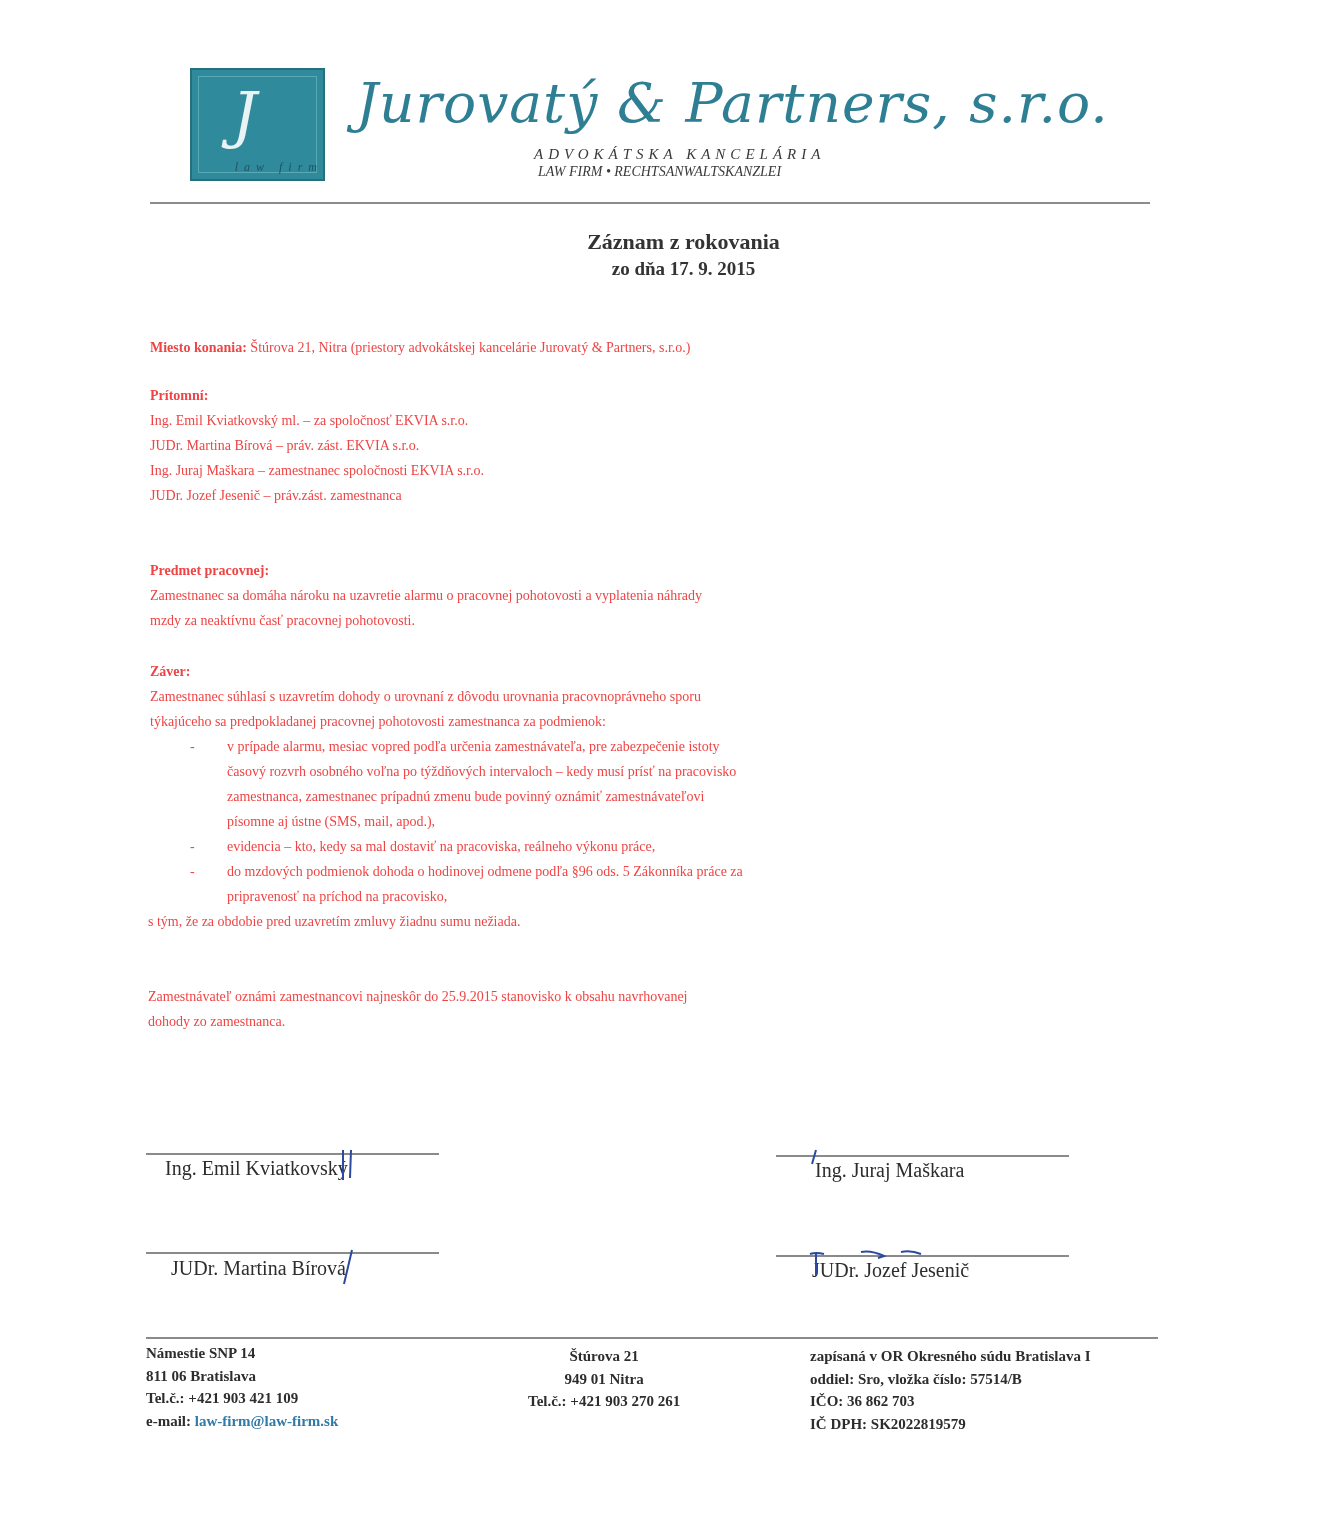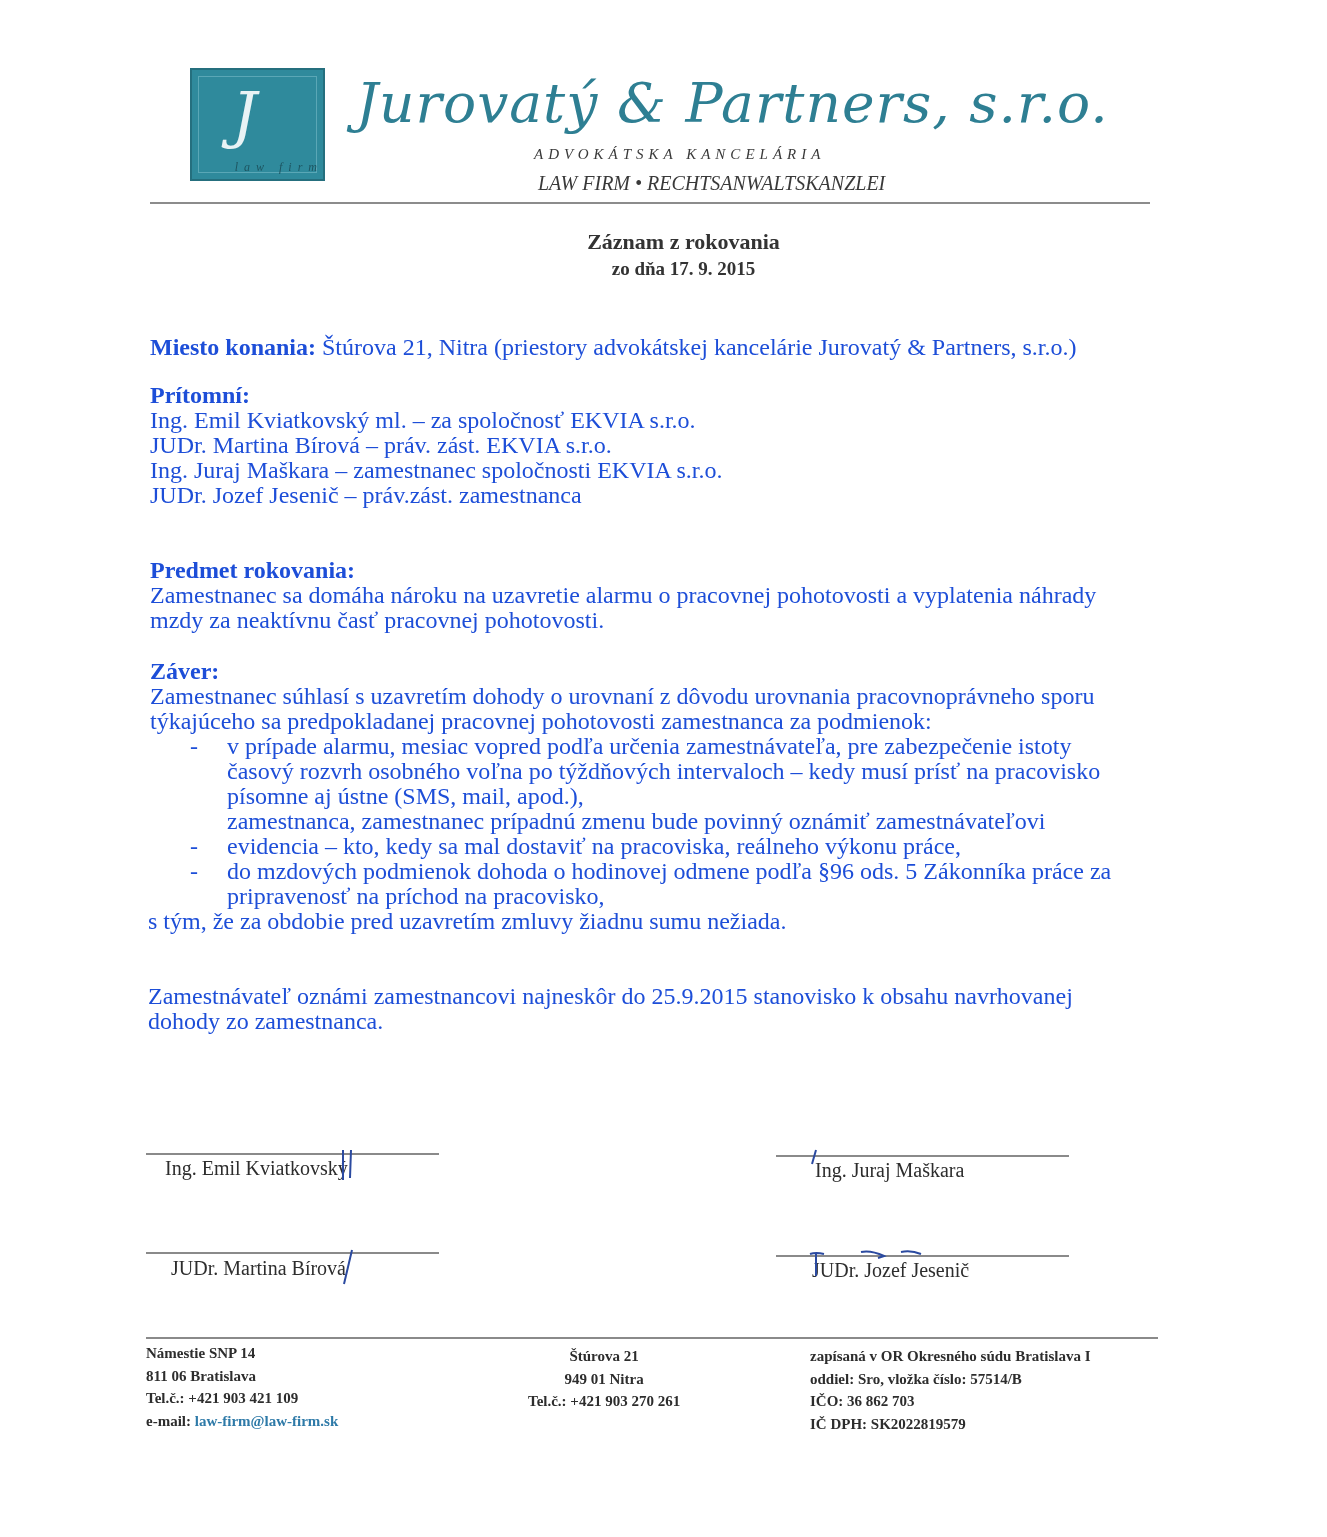--- a/index.html
+++ b/index.html
@@ -13,28 +13,28 @@
     .logo-box .inner-border { position: absolute; left: 6px; top: 6px; right: 6px; bottom: 6px;
                 border: 1px solid #5aa7b6; }
     .logo-box .monogram { position: absolute; left: 40px; top: 14px; font-size: 62px; font-style: italic;
                 color: #e9f3f5; font-family: "DejaVu Serif", serif; line-height: 1; }
     .logo-box .lawfirm { position: absolute; left: 8px; right: 0; bottom: 4px; text-align: right;
                 font-size: 12px; font-style: italic; letter-spacing: 6px; color: #1d5561; }
     .firm-name { left: 356px; top: 72px; font-size: 54px; font-style: italic; color: #2e7f93;
                  font-family: "DejaVu Serif", serif; letter-spacing: 1px; white-space: nowrap;
                  transform: scaleX(1.02); transform-origin: left; }
     .firm-sub1 { left: 534px; top: 146px; font-size: 15px; font-style: italic; letter-spacing: 5px; color: #3a3a3a; }
-    .firm-sub2 { left: 538px; top: 172px; font-size: 20px; font-style: italic; color: #3a3a3a; white-space: nowrap; }
+    .firm-sub2 { left: 538px; top: 164px; font-size: 14px; font-style: italic; color: #3a3a3a; white-space: nowrap; }
     .rule-top { left: 150px; top: 202px; width: 1000px; height: 2px; background: #8c8c8c; }
 
     
     .title { left: 0; width: 1367px; top: 229px; text-align: center; font-size: 22px; font-weight: bold; color: #333; }
     .subtitle { left: 0; width: 1367px; top: 258px; text-align: center; font-size: 19px; font-weight: bold; color: #333; }
 
-    .body-text { font-size: 24px; line-height: 25px; color: #1d4ed8; white-space: nowrap; }
+    .body-text { font-size: 14px; line-height: 25px; color: #ef4444; white-space: nowrap; }
     .bold { font-weight: bold; }
 
     .venue { left: 150px; top: 335px; }
     .present-heading { left: 150px; top: 383px; }
     .present-list { left: 150px; top: 408px; }
 
     .subject-heading { left: 150px; top: 558px; }
     .subject-text { left: 150px; top: 583px; }
 
     .conclusion-heading { left: 150px; top: 659px; }
@@ -79,39 +79,39 @@
 </div>
 
 <div class="abs body-text bold present-heading">Prítomní:</div>
 <div class="abs body-text present-list">
   <div>Ing. Emil Kviatkovský ml. – za spoločnosť EKVIA s.r.o.</div>
   <div>JUDr. Martina Bírová – práv. zást. EKVIA s.r.o.</div>
   <div>Ing. Juraj Maškara – zamestnanec spoločnosti EKVIA s.r.o.</div>
   <div>JUDr. Jozef Jesenič – práv.zást. zamestnanca</div>
 </div>
 
-<div class="abs body-text bold subject-heading">Predmet rokovania:</div>
+<div class="abs body-text bold subject-heading">Predmet pracovnej:</div>
 <div class="abs body-text subject-text">
   <div>Zamestnanec sa domáha nároku na uzavretie alarmu o pracovnej pohotovosti a vyplatenia náhrady</div>
   <div>mzdy za neaktívnu časť pracovnej pohotovosti.</div>
 </div>
 
 <div class="abs body-text bold conclusion-heading">Záver:</div>
 <div class="abs body-text conclusion-text">
   <div>Zamestnanec súhlasí s uzavretím dohody o urovnaní z dôvodu urovnania pracovnoprávneho sporu</div>
   <div>týkajúceho sa predpokladanej pracovnej pohotovosti zamestnanca za podmienok:</div>
 </div>
 
 <div class="abs body-text bullets">
   <div class="bullet">
     <span class="dash">-</span>
     <div>v prípade alarmu, mesiac vopred podľa určenia zamestnávateľa, pre zabezpečenie istoty</div>
     <div>časový rozvrh osobného voľna po týždňových intervaloch – kedy musí prísť na pracovisko</div>
+    <div>zamestnanca, zamestnanec prípadnú zmenu bude povinný oznámiť zamestnávateľovi</div>
     <div>písomne aj ústne (SMS, mail, apod.),</div>
-    <div>zamestnanca, zamestnanec prípadnú zmenu bude povinný oznámiť zamestnávateľovi</div>
   </div>
   <div class="bullet">
     <span class="dash">-</span>
     <div>evidencia – kto, kedy sa mal dostaviť na pracoviska, reálneho výkonu práce,</div>
   </div>
   <div class="bullet">
     <span class="dash">-</span>
     <div>do mzdových podmienok dohoda o hodinovej odmene podľa §96 ods. 5 Zákonníka práce za</div>
     <div>pripravenosť na príchod na pracovisko,</div>
   </div>

